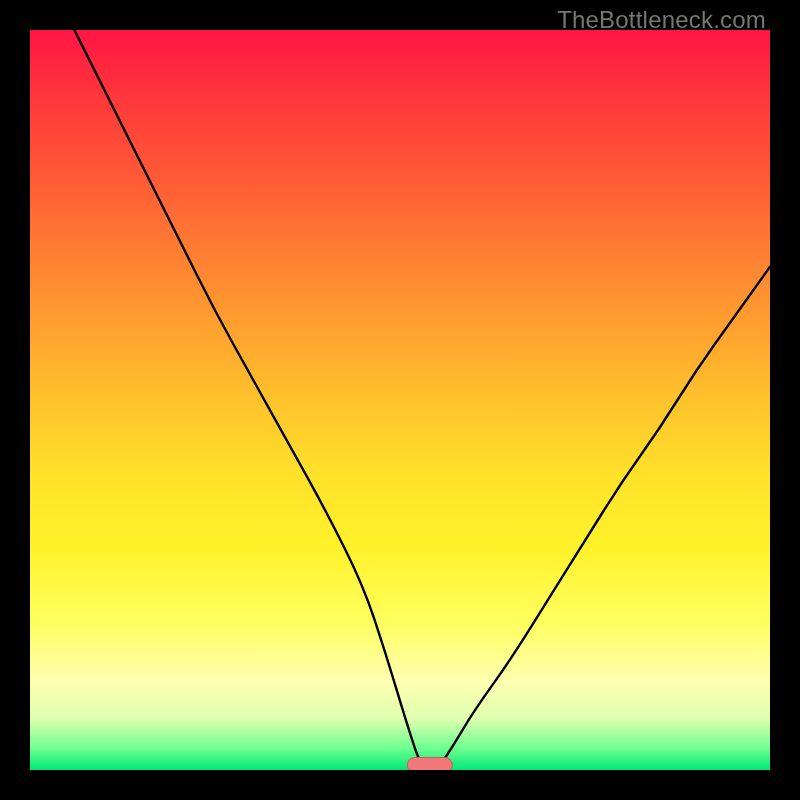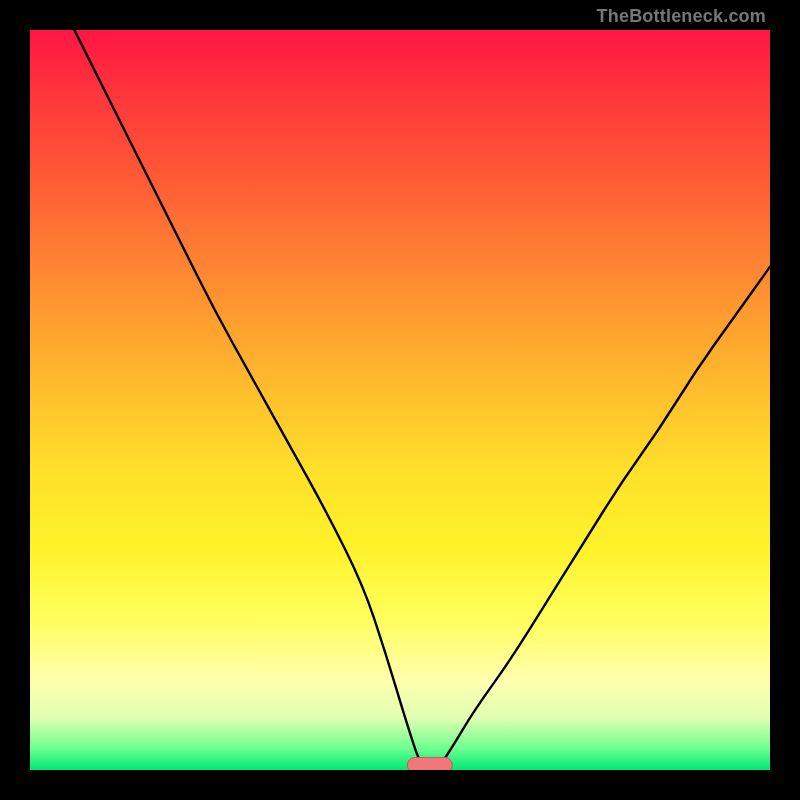--- a/index.html
+++ b/index.html
@@ -44,24 +44,23 @@
       #e0ffb0 93%,
       #70ff90 97%,
       #00e878 100%
     );
   }
   .watermark {
     position: absolute;
     top: 6px;
     right: 34px;
     color: #767676;
-    font-size: 18px;
+    font-size: 24px;
     letter-spacing: 0.2px;
     user-select: none;
-    font-weight: bold;
   }
   svg.curve {
     position: absolute;
     inset: 0;
     width: 100%;
     height: 100%;
   }
   .marker {
     position: absolute;
     height: 14px;

